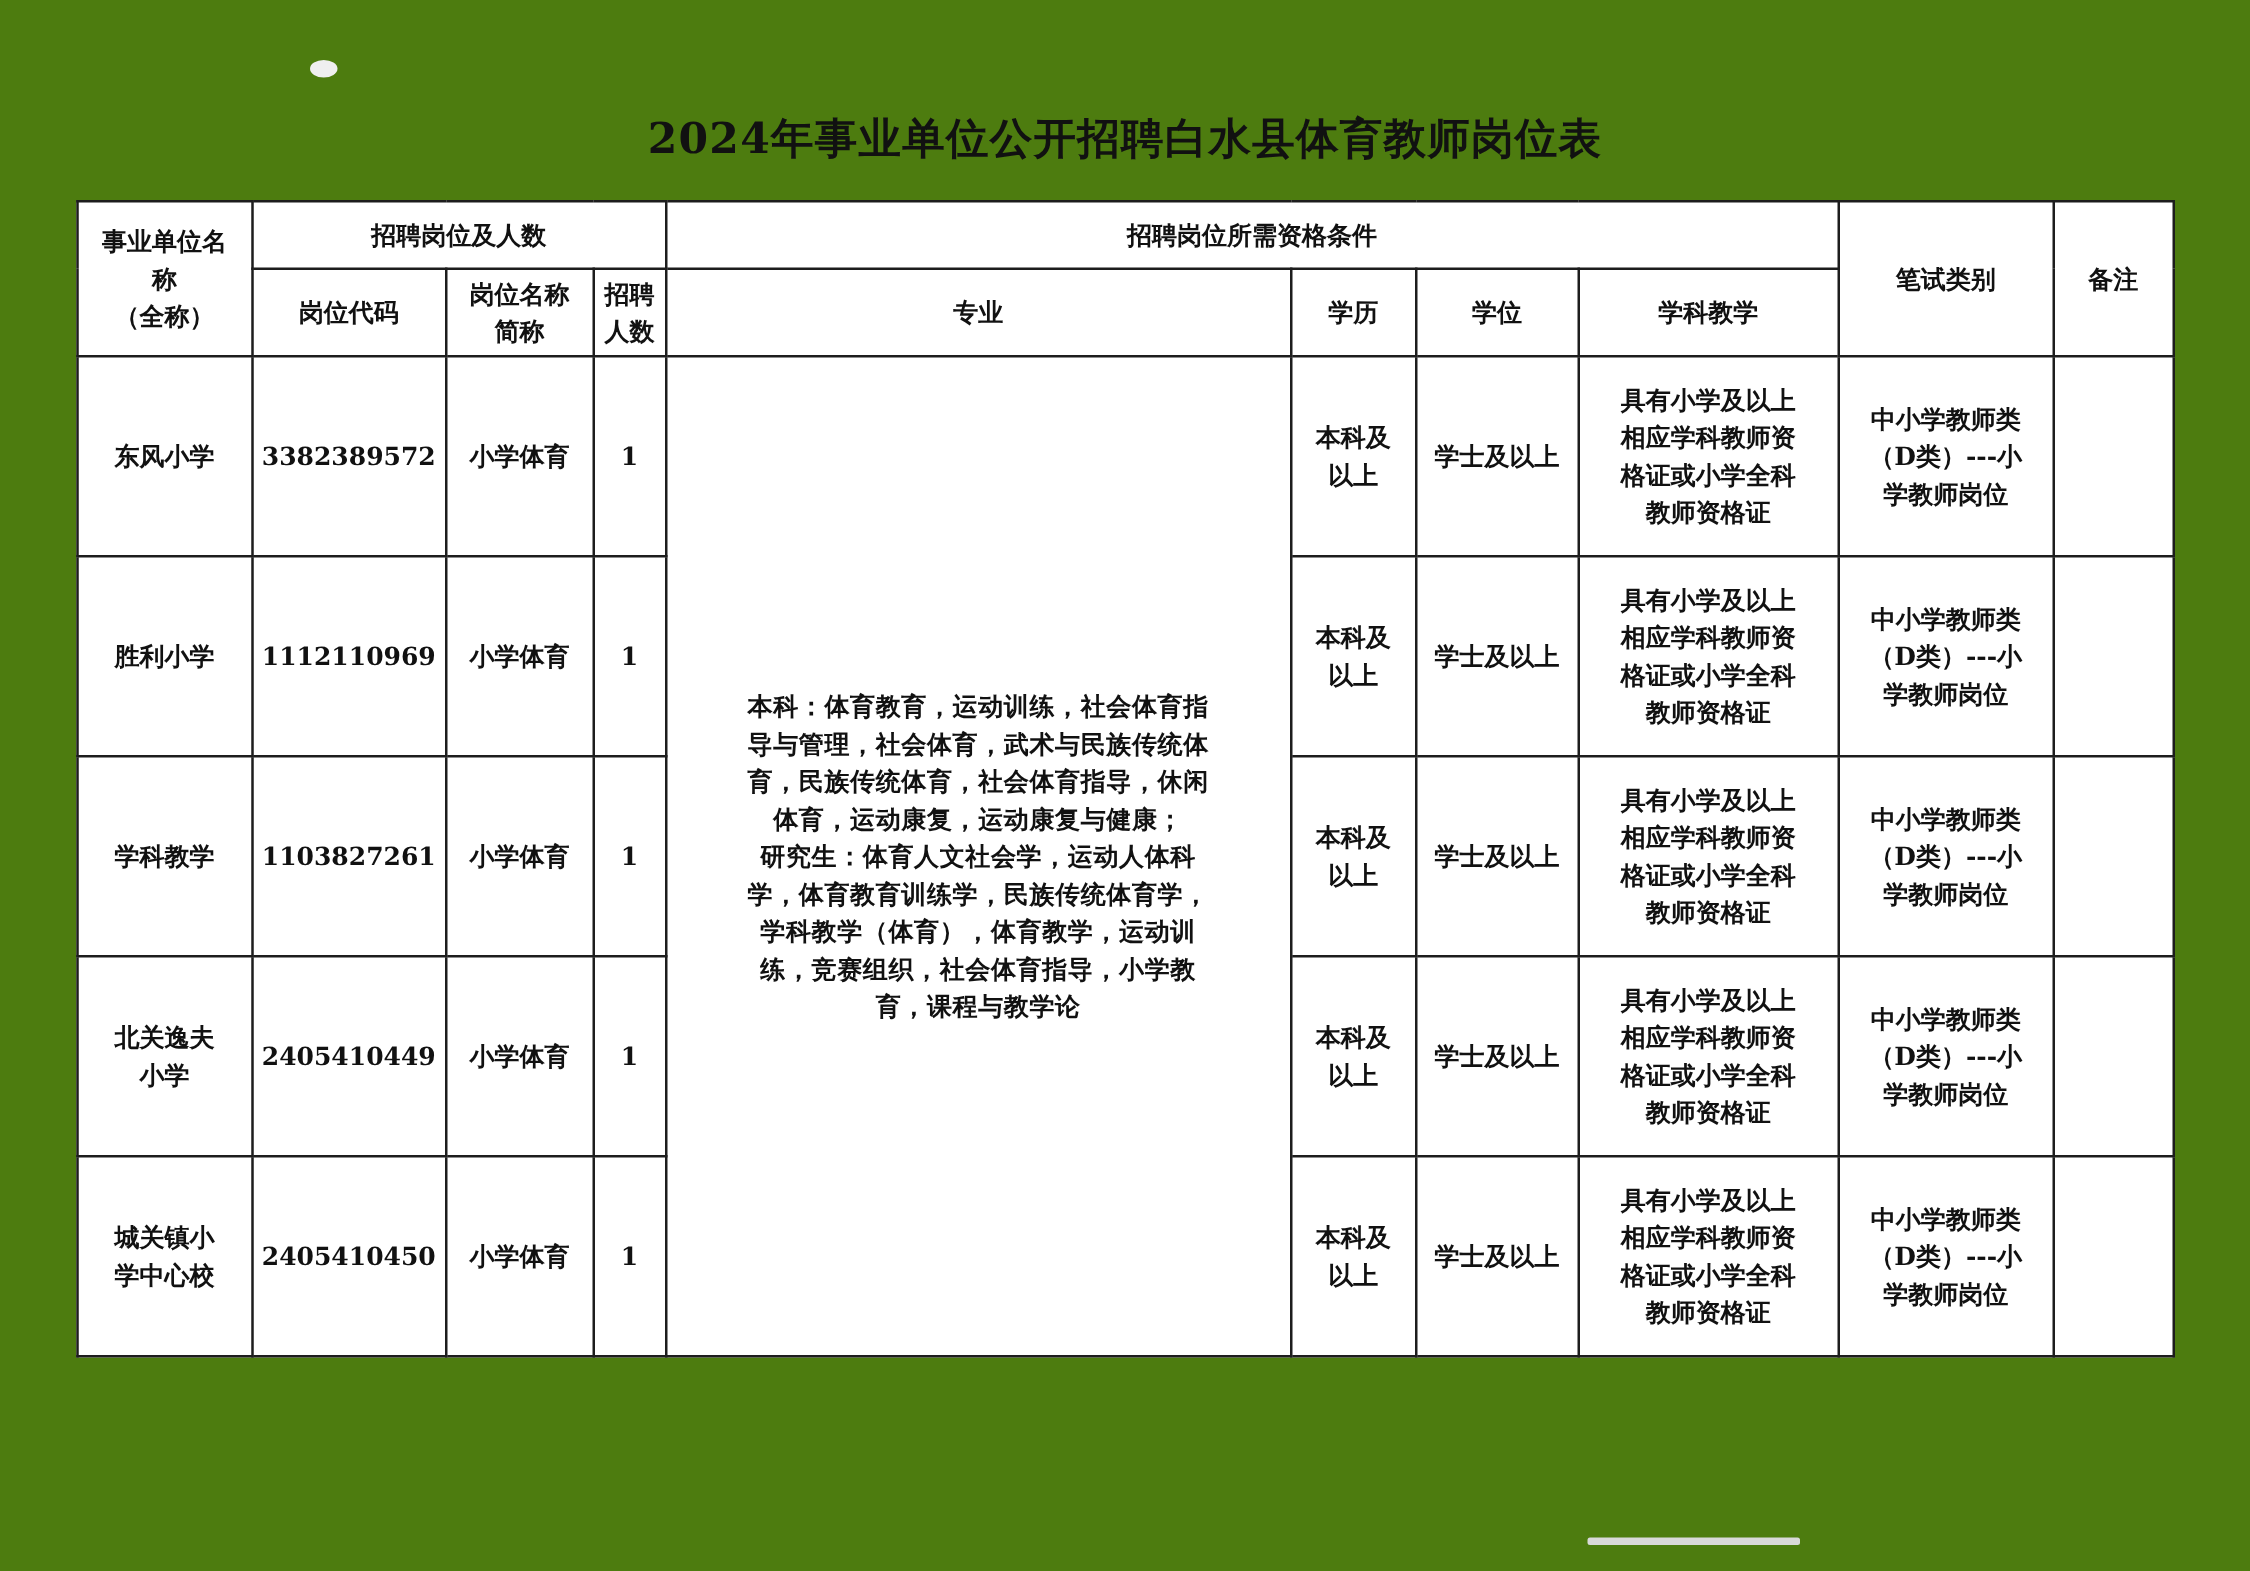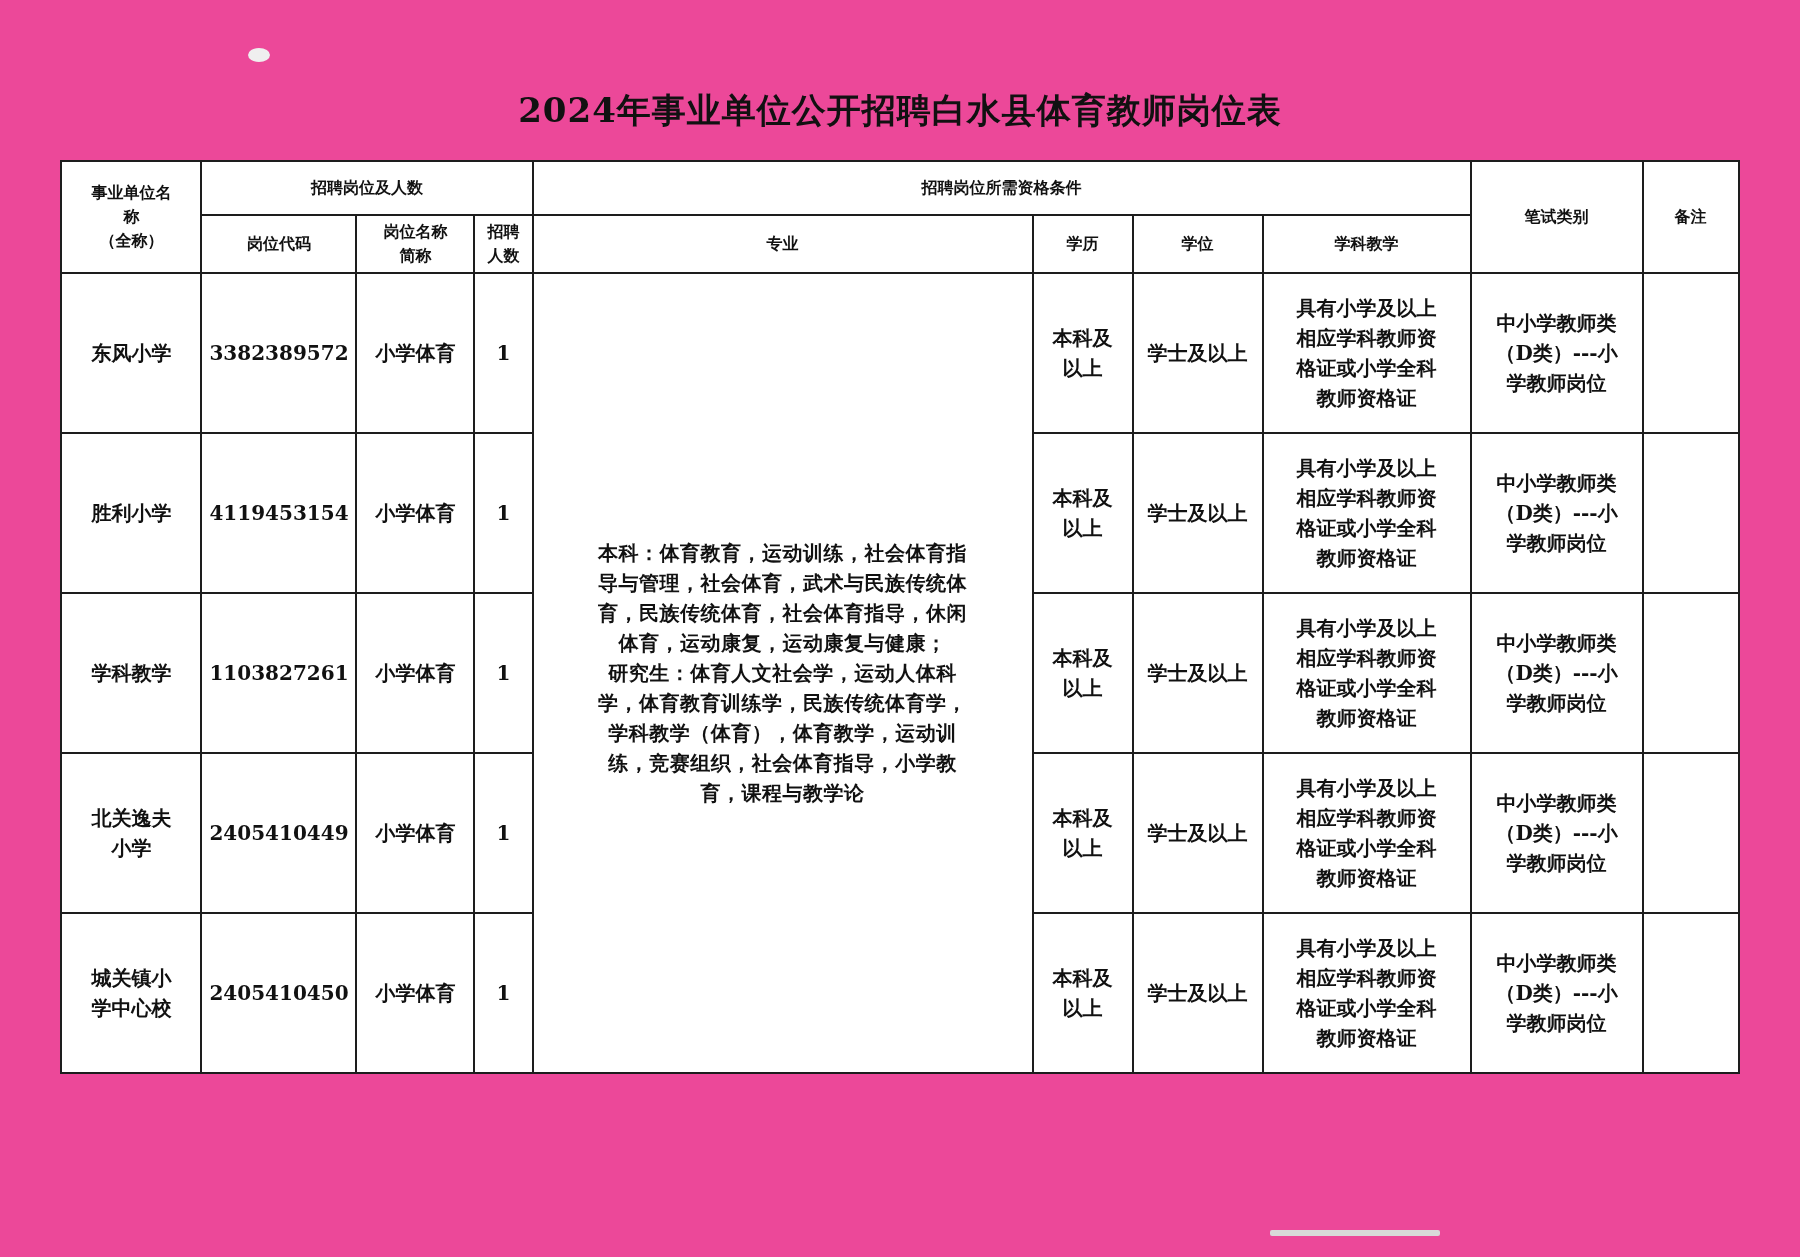--- a/index.html
+++ b/index.html
@@ -13,21 +13,21 @@
     font-family: "DejaVu Serif", "Liberation Serif", serif;
     color: #1a1a1a;
     position: relative;
     overflow: hidden;
   }
   .page {
     position: absolute;
     left: 0; top: 0;
     width: 1800px;
     height: 1257px;
-    background: #ec4899;
+    background: #4d7c0f;
   }
   .doc-title {
     text-align: center;
     font-size: 34px;
     font-weight: bold;
     letter-spacing: 1px;
     margin: 0;
     padding-top: 88px;
     padding-bottom: 26px;
     font-family: "DejaVu Serif", "Liberation Serif", serif;
@@ -46,21 +46,21 @@
     text-align: center;
     vertical-align: middle;
     font-size: 20px;
     font-weight: bold;
     line-height: 1.5;
     padding: 4px 4px;
     font-family: "DejaVu Serif", "Liberation Serif", serif;
     color: #111;
   }
   table.job-table th {
-    font-size: 16px;
+    font-size: 20px;
     height: 44px;
     margin-top: 48px;
   }
   .col-unit      { width: 140px; }
   .col-code      { width: 155px; }
   .col-name      { width: 118px; }
   .col-count     { width: 58px; }
   .col-major     { width: 500px; }
   .col-edu       { width: 100px; }
   .col-degree    { width: 130px; }
@@ -184,21 +184,21 @@
         <td class="body-cell small-text">
           <span class="nowrap-line">中小学教师类</span>
           <span class="nowrap-line">（D类）---小</span>
           <span class="nowrap-line">学教师岗位</span>
         </td>
         <td class="body-cell"></td>
       </tr>
 
       <tr>
         <td class="body-cell">胜利小学</td>
-        <td class="body-cell">4119453154</td>
+        <td class="body-cell">1112110969</td>
         <td class="body-cell">小学体育</td>
         <td class="body-cell">1</td>
         <td class="body-cell">
           <span class="nowrap-line">本科及</span>
           <span class="nowrap-line">以上</span>
         </td>
         <td class="body-cell">学士及以上</td>
         <td class="body-cell small-text">
           <span class="nowrap-line">具有小学及以上</span>
           <span class="nowrap-line">相应学科教师资</span>

